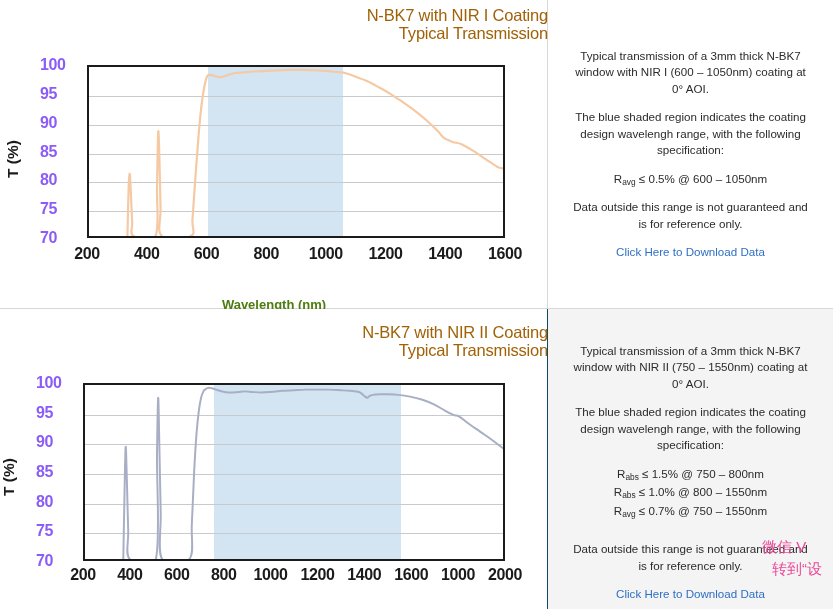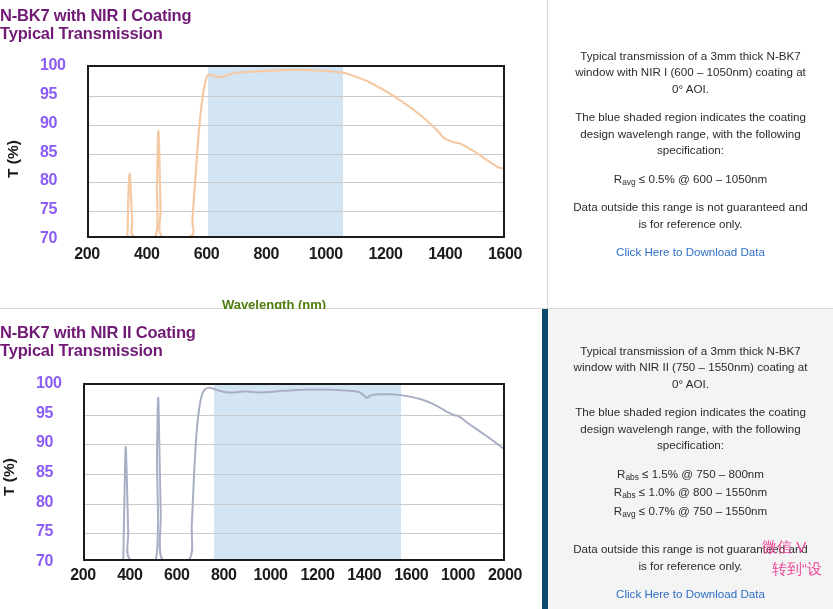--- a/index.html
+++ b/index.html
@@ -9,28 +9,28 @@
     font-family:"Liberation Sans", sans-serif;
     overflow:hidden;
   }
   .page{position:relative;width:833px;height:609px;}
 
   .panel{position:absolute;box-sizing:border-box;}
 
   
   #q-top-left   {left:0;   top:0;   width:548px; height:309px; background:#ffffff; border-right:1px solid #d8d8d8; border-bottom:1px solid #d8d8d8;}
   #q-top-right  {left:548px;top:0;  width:285px; height:309px; background:#ffffff; border-bottom:1px solid #d8d8d8;}
-  #q-bot-left   {left:0;   top:309px;width:548px;height:300px; background:#ffffff; border-right:6px solid #0c4a6e;padding-left:38px;}
+  #q-bot-left   {left:0;   top:309px;width:548px;height:300px; background:#ffffff; border-right:1px solid #0c4a6e;padding-left:38px;}
   #q-bot-right  {left:548px;top:309px;width:285px;height:300px;background:#f4f4f4;}
 
   
   .chart-title{
-    text-align:left;
-    font-weight:bold;
-    color:#701a75;
+    text-align:right;
+    font-weight:normal;
+    color:#a16207;
     letter-spacing:-0.2px;
     line-height:1.12;
   }
   #chart1-title{position:absolute;left:0;top:6px;width:548px;font-size:16.5px;}
   #chart2-title{position:absolute;left:0;top:14px;width:548px;font-size:16.5px;}
   .chart-title .l2{display:block;}
 
   
   .plot-wrap{position:absolute;}
   #chart1-wrap{left:87px;top:65px;width:418px;height:173px;}

